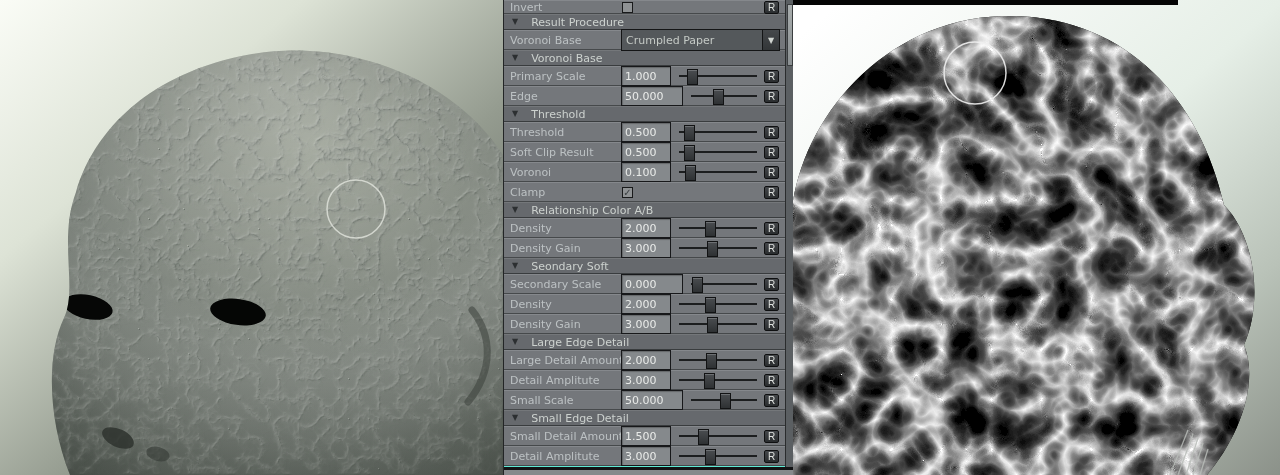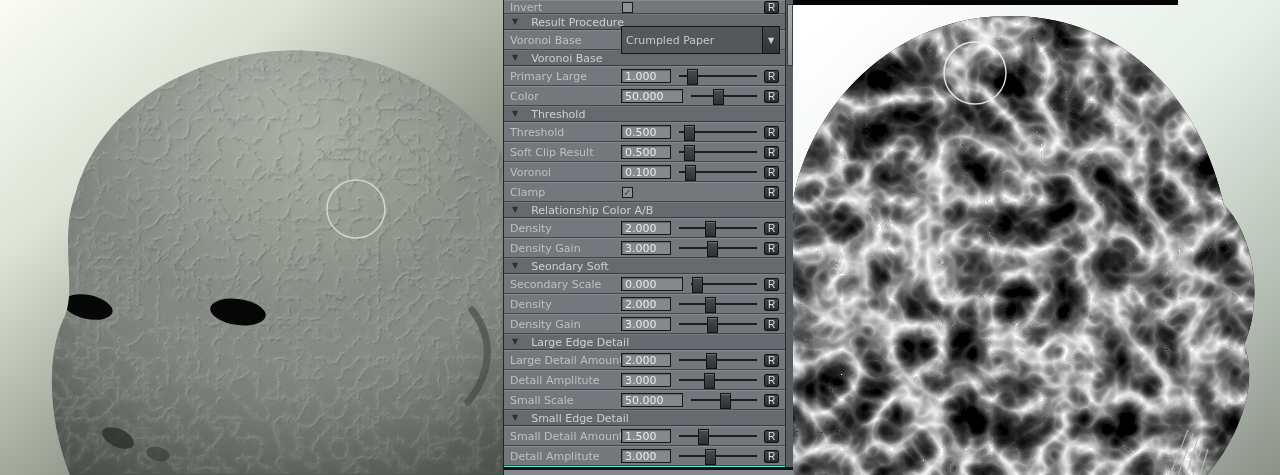--- a/index.html
+++ b/index.html
@@ -30,21 +30,21 @@
   }
   .row.first{height:14px;}
   .row.section{
     height:16px;background:#66696d;border-top:1px solid #74777a;border-bottom:1px solid #393c3e;
     color:#ccd1ce;
   }
   .tri{font-size:8px;color:#2c2f31;margin-left:2px;flex:none;line-height:1;}
   .sec-label{margin-left:13px;}
   .p-label{width:111px;flex:none;overflow:hidden;text-overflow:clip;}
   .vfield{
-    flex:none;width:50px;height:14px;box-sizing:border-box;
+    flex:none;width:50px;height:20px;box-sizing:border-box;
     background:#85898c;border:1px solid #17181a;box-shadow:inset 1px 1px 1px rgba(0,0,0,.25);
     color:#e9ebe9;font-size:11px;line-height:12px;padding:0 3px;
     font-family:"DejaVu Sans","Liberation Sans",sans-serif;
   }
   .vfield.wide{width:62px;}
   .slider{flex:1;position:relative;height:16px;margin:0 7px 0 8px;}
   .slider .track{position:absolute;left:0;right:0;top:7px;height:2px;background:#1c1e1f;}
   .slider .thumb{
     position:absolute;top:1px;width:9px;height:14px;
     background:linear-gradient(#4a4d50,#2e3133);
@@ -57,21 +57,21 @@
     color:#dde0dd;font-size:10px;line-height:12px;text-align:center;
     padding:0;cursor:default;
   }
   .chk{
     flex:none;width:11px;height:11px;box-sizing:border-box;margin-left:1px;
     background:#8f9294;border:1px solid #191a1b;
     color:#3c4043;font-size:10px;line-height:9px;text-align:center;
   }
   .spacer{flex:1;}
   .combo{
-    flex:1;display:flex;align-items:center;height:28px;margin-right:5px;
+    flex:1;display:flex;align-items:center;height:22px;margin-right:5px;
     background:#54585b;border:1px solid #141516;box-sizing:border-box;
     color:#c4c9c5;font-size:11px;
   }
   .combo .cv{flex:1;padding-left:4px;}
   .combo .carr{
     flex:none;width:16px;height:100%;display:flex;align-items:center;justify-content:center;
     background:linear-gradient(#45484b,#333638);border-left:1px solid #141516;
     color:#d2d6d2;font-size:8px;
   }
   #panel-scroll{
@@ -204,30 +204,30 @@
         <div class="combo">
           <span class="cv">Crumpled Paper</span>
           <span class="carr">▼</span>
         </div>
       </div>
       <div class="row section">
         <span class="tri">▼</span>
         <span class="sec-label">Voronoi Base</span>
       </div>
       <div class="row">
-        <span class="p-label">Primary Large</span>
+        <span class="p-label">Primary Scale</span>
         <input class="vfield" readonly="" value="1.000" style="">
         <div class="slider">
           <div class="track"></div>
           <div class="thumb" style="left: calc(15% - 4px);"></div>
         </div>
         <button class="rbtn">R</button>
       </div>
       <div class="row">
-        <span class="p-label">Color</span>
+        <span class="p-label">Edge</span>
         <input class="vfield wide" readonly="" value="50.000" style="">
         <div class="slider">
           <div class="track"></div>
           <div class="thumb" style="left: calc(40% - 4px);"></div>
         </div>
         <button class="rbtn">R</button>
       </div>
       <div class="row section">
         <span class="tri">▼</span>
         <span class="sec-label">Threshold</span>

